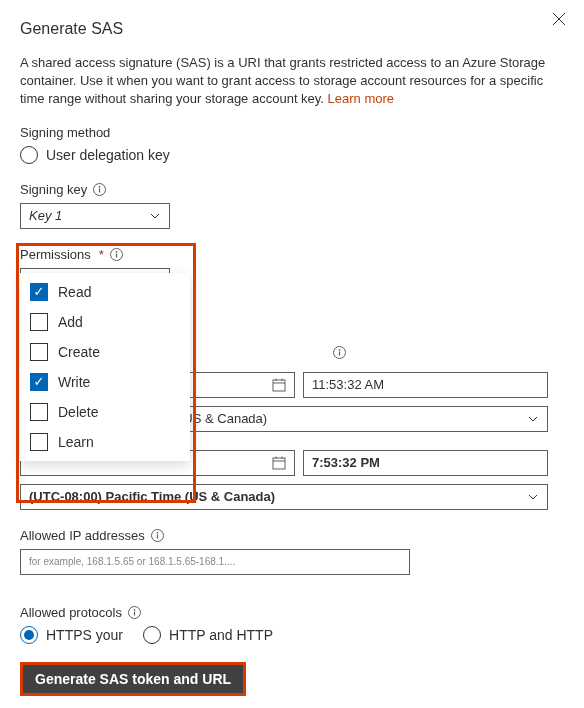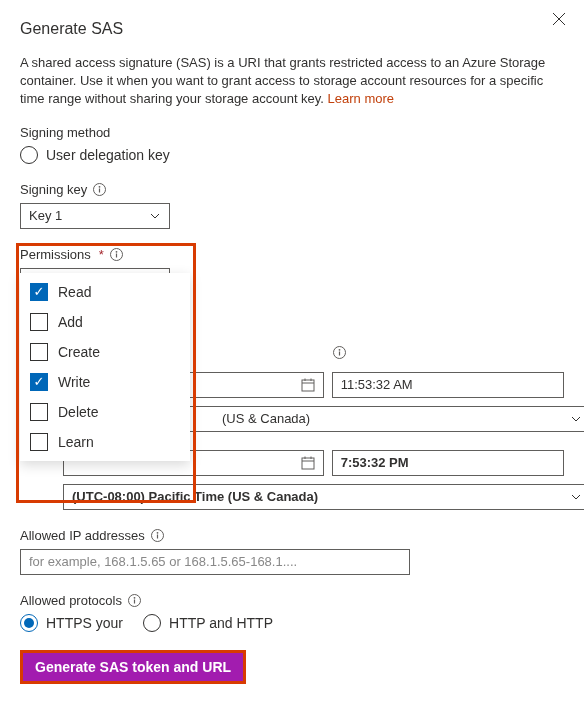--- a/index.html
+++ b/index.html
@@ -10,39 +10,39 @@
   .desc { font-size:13px; line-height:1.4; margin-bottom:16px; color:#323130; }
   .desc a { color:#c2410c; text-decoration:none; }
   .label { font-size:13px; margin-bottom:6px; display:flex; align-items:center; gap:6px; }
   .req { color:#a4262c; margin-left:2px; }
   .info-icon { display:inline-flex; }
   .radio-row { display:flex; gap:20px; margin-bottom:18px; }
   .radio-opt { display:flex; align-items:center; gap:8px; font-size:14px; cursor:pointer; }
   .radio-outer { width:18px; height:18px; border:1px solid #323130; border-radius:50%; display:flex; align-items:center; justify-content:center; }
   .radio-outer.sel { border-color:#0067b8; }
   .radio-inner { width:10px; height:10px; background:#0067b8; border-radius:50%; }
-  .select-box { width:150px; height:26px; border:1px solid #605e5c; display:flex; align-items:center; justify-content:space-between; padding:0 8px; font-size:13px; cursor:pointer; margin-bottom:18px; }
+  .select-box { width:150px; height:26px; border:1px solid #605e5c; display:flex; align-items:center; justify-content:space-between; padding:0 8px; font-size:13px; cursor:pointer; margin-bottom:18px;font-style:italic; }
   .chev { display:inline-flex; }
   .perm-wrap { position:relative; margin-bottom:18px; }
   .perm-highlight { position:absolute; top:-4px; left:-4px; width:180px; height:260px; border:3px solid #d83b01; pointer-events:none; z-index:4; }
   .perm-box { width:150px; height:26px; border:1px solid #605e5c; display:flex; align-items:center; justify-content:space-between; padding:0 8px; font-size:13px; cursor:pointer; background:#fff; position:relative; z-index:2; }
   .perm-drop { position:absolute; top:26px; left:0; width:170px; background:#fff; box-shadow:0 4px 12px rgba(0,0,0,0.15); z-index:3; padding:4px 0; }
   .perm-item { display:flex; align-items:center; gap:10px; padding:6px 10px; font-size:14px; cursor:pointer; }
   .cbx { width:18px; height:18px; border:1px solid #323130; display:flex; align-items:center; justify-content:center; }
   .cbx.checked { background:#0067b8; border-color:#0067b8; }
   .check { color:#fff; font-size:13px; line-height:1; }
   .ghost-block { height:232px; }
-  .datetime-row { position:relative; z-index:1;padding-left:43px; }
+  .datetime-row { position:relative; z-index:1; }
   .dt-inputs { display:flex; gap:8px; margin-bottom:8px; }
   .date-field, .time-field { height:26px; border:1px solid #605e5c; display:flex; align-items:center; font-size:13px; padding:0 8px; }
   .date-field { width:275px; justify-content:flex-end; }
   .time-field { width:245px; }
   .tz-field { width:528px; height:26px; border:1px solid #605e5c; display:flex; align-items:center; justify-content:space-between; font-size:13px; padding:0 8px; margin-bottom:18px; }
-  .ip-field { width:390px; height:26px; border:1px solid #605e5c; font-size:13px; padding:0 8px; color:#888; display:flex; align-items:center; margin-bottom:18px; }
-  .gen-btn { display:inline-block; background:#a21caf; color:#fff; font-size:14px; font-weight:600; padding:6px 12px; cursor:pointer; }
+  .ip-field { width:390px; height:26px; border:1px solid #605e5c; font-size:10px; padding:0 8px; color:#888; display:flex; align-items:center; margin-bottom:30px; }
+  .gen-btn { display:inline-block; background:#404040; color:#fff; font-size:14px; font-weight:600; padding:6px 12px; cursor:pointer; }
   .gen-wrap { display:inline-block; border:3px solid #d83b01; padding:0; }
   svg { display:block; }
 </style>
 </head>
 <body>
 
 <div class="panel">
 
   <div class="close">
     <svg width="14" height="14" viewBox="0 0 14 14">

